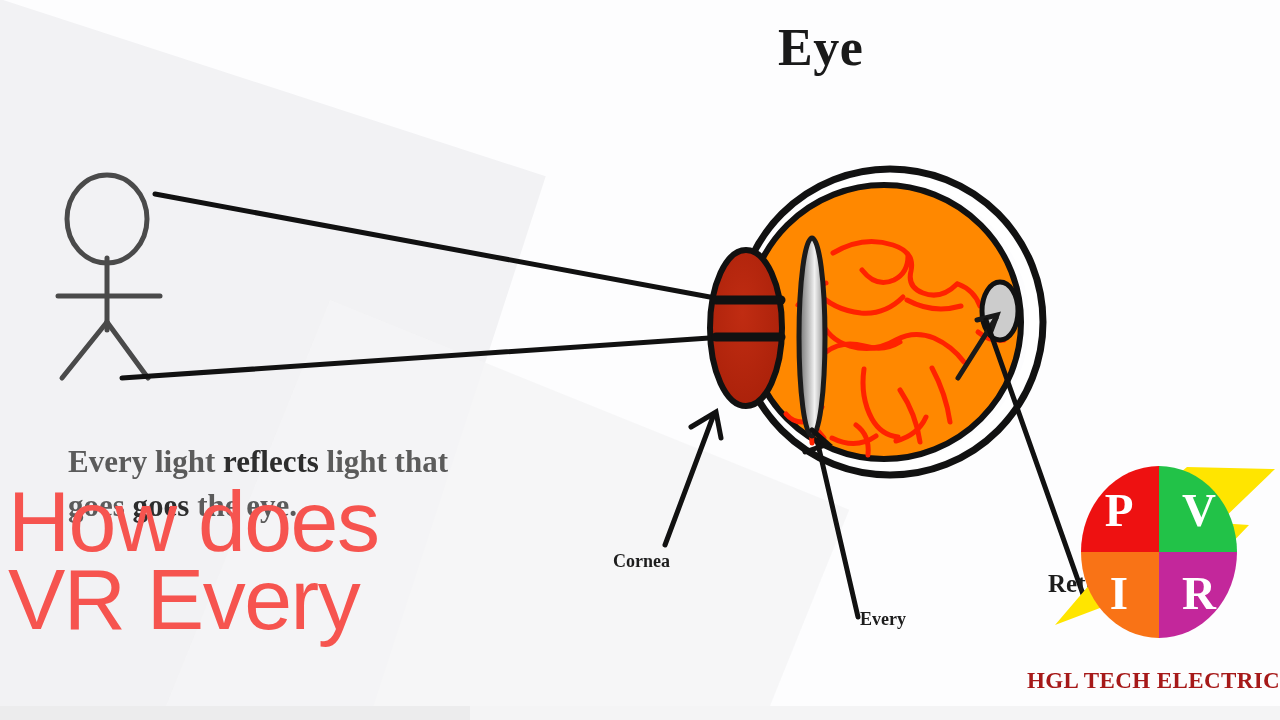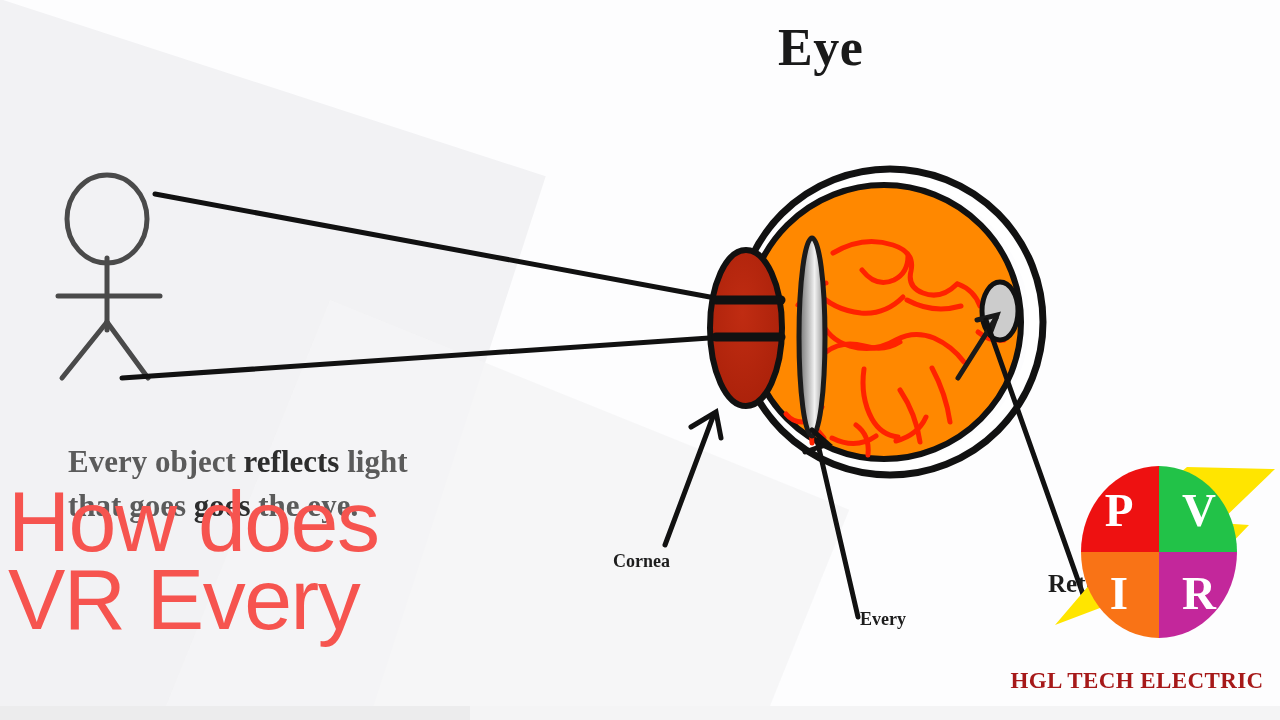--- a/index.html
+++ b/index.html
@@ -126,21 +126,21 @@
     left: 1037px;
     top: 447px;
     width: 243px;
     height: 200px;
   }
   .brand {
     position: absolute;
     left: 994px;
     top: 668px;
     width: 286px;
-    text-align: center;
+    text-align: right;
     font-family: "Liberation Serif", "DejaVu Serif", serif;
     font-weight: bold;
     font-size: 23px;
     letter-spacing: .4px;
     color: #a61919;
     white-space: nowrap;
   }
 </style>
 </head>
 <body>
@@ -236,21 +236,21 @@
       <polyline points="812,430 828,444 805,452"></polyline>
     </g>
 
     <g stroke="#111111" stroke-width="5" fill="none" stroke-linecap="round">
       <line x1="986" y1="320" x2="1085" y2="600"></line>
     </g>
   </svg>
 
   <div class="eye-title">Eye</div>
 
-  <div class="caption"><span>Every object </span><b>reflects</b><span> light that goes </span><b>goes</b><span> the eye.</span></div>
+  <div class="caption"><span>Every light </span><b>reflects</b><span> light that goes </span><b>goes</b><span> the eye.</span></div>
 
   <div class="label label-cornea">Cornea</div>
   <div class="label label-lens">Every</div>
   <div class="label label-retina">Retina</div>
 
   <div class="vr-title"><span>How does</span><br><span>VR Every</span></div>
 
   <div class="logo-wrap">
     <svg width="243" height="200" viewBox="0 0 243 200">
 

